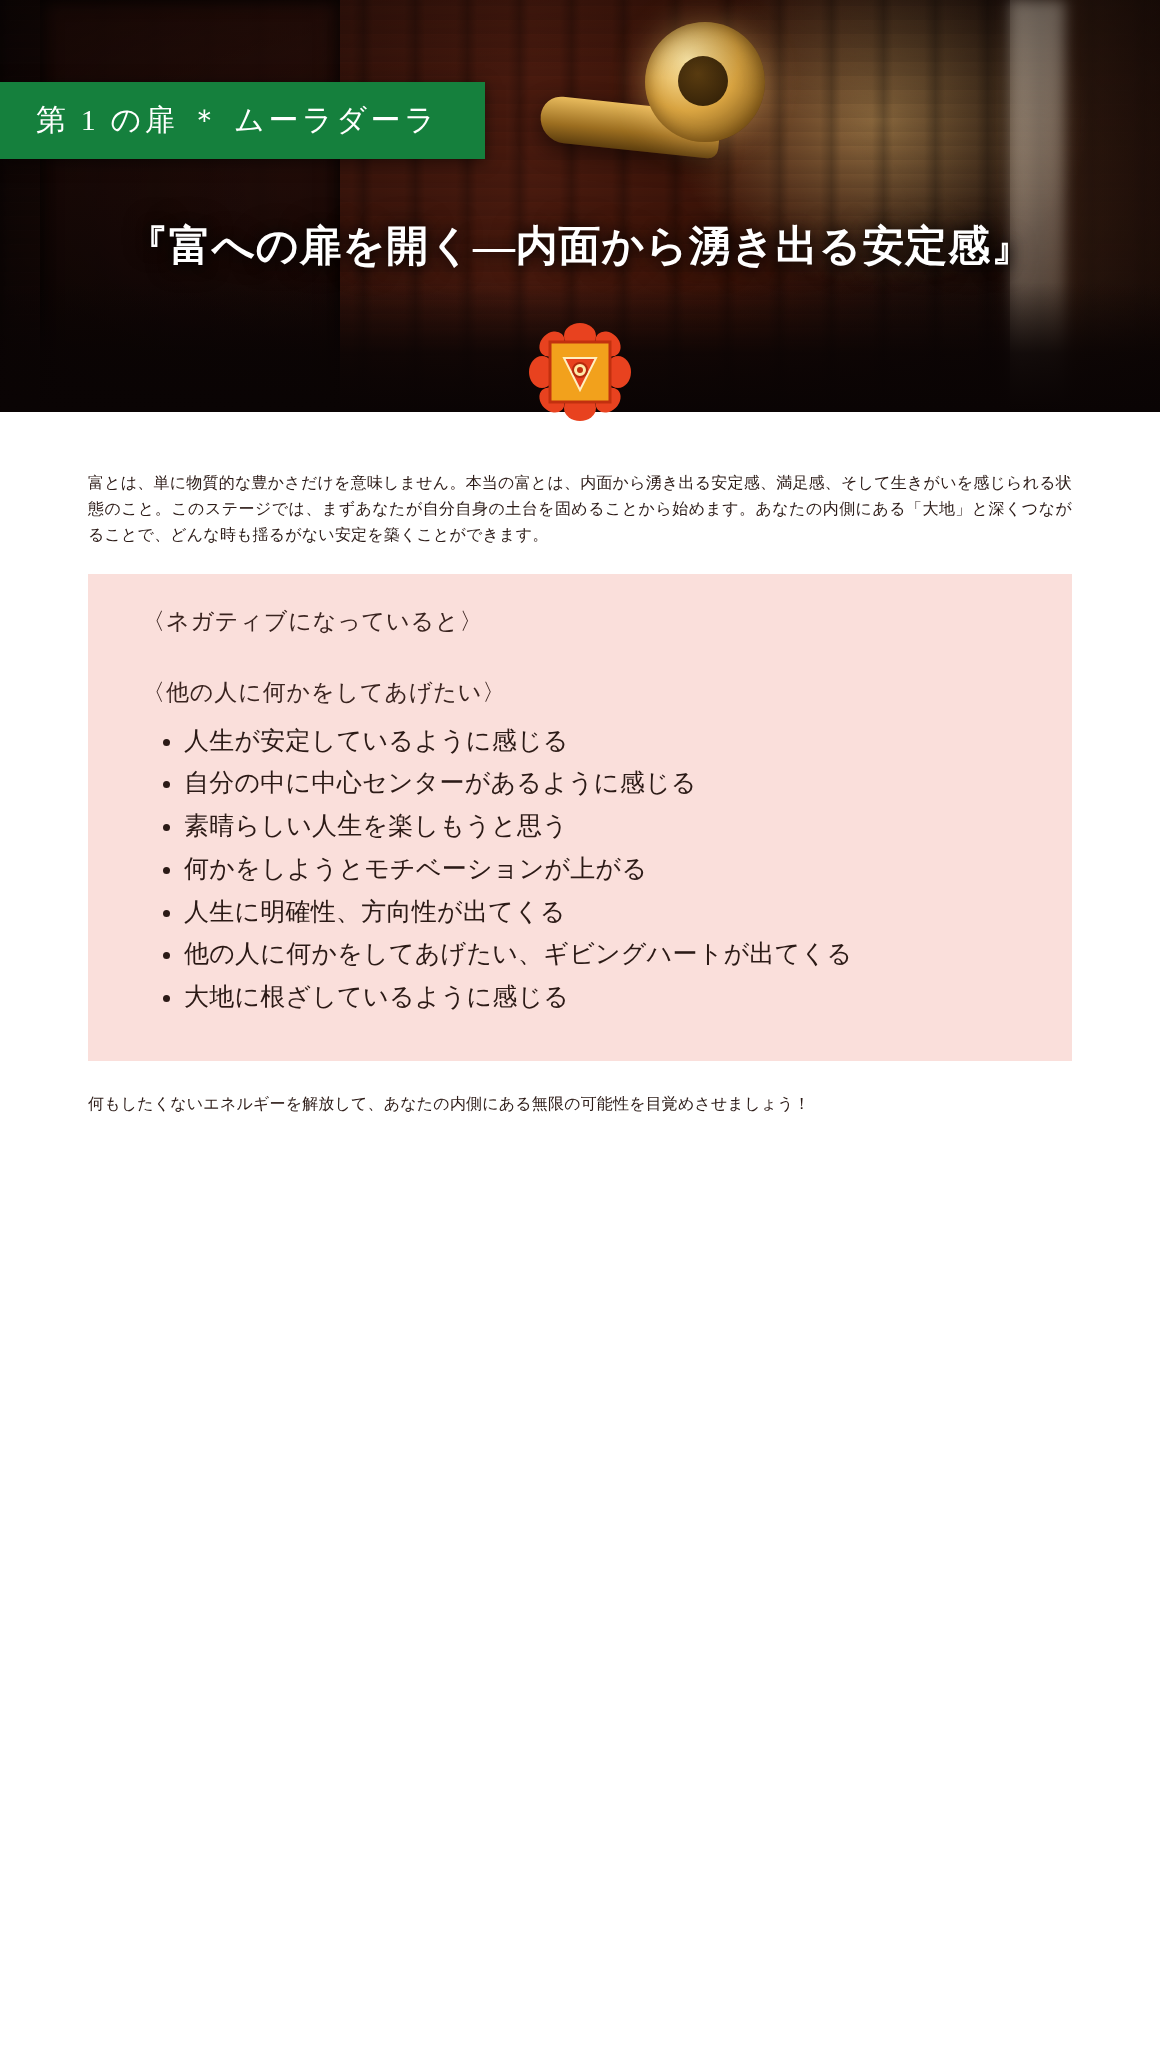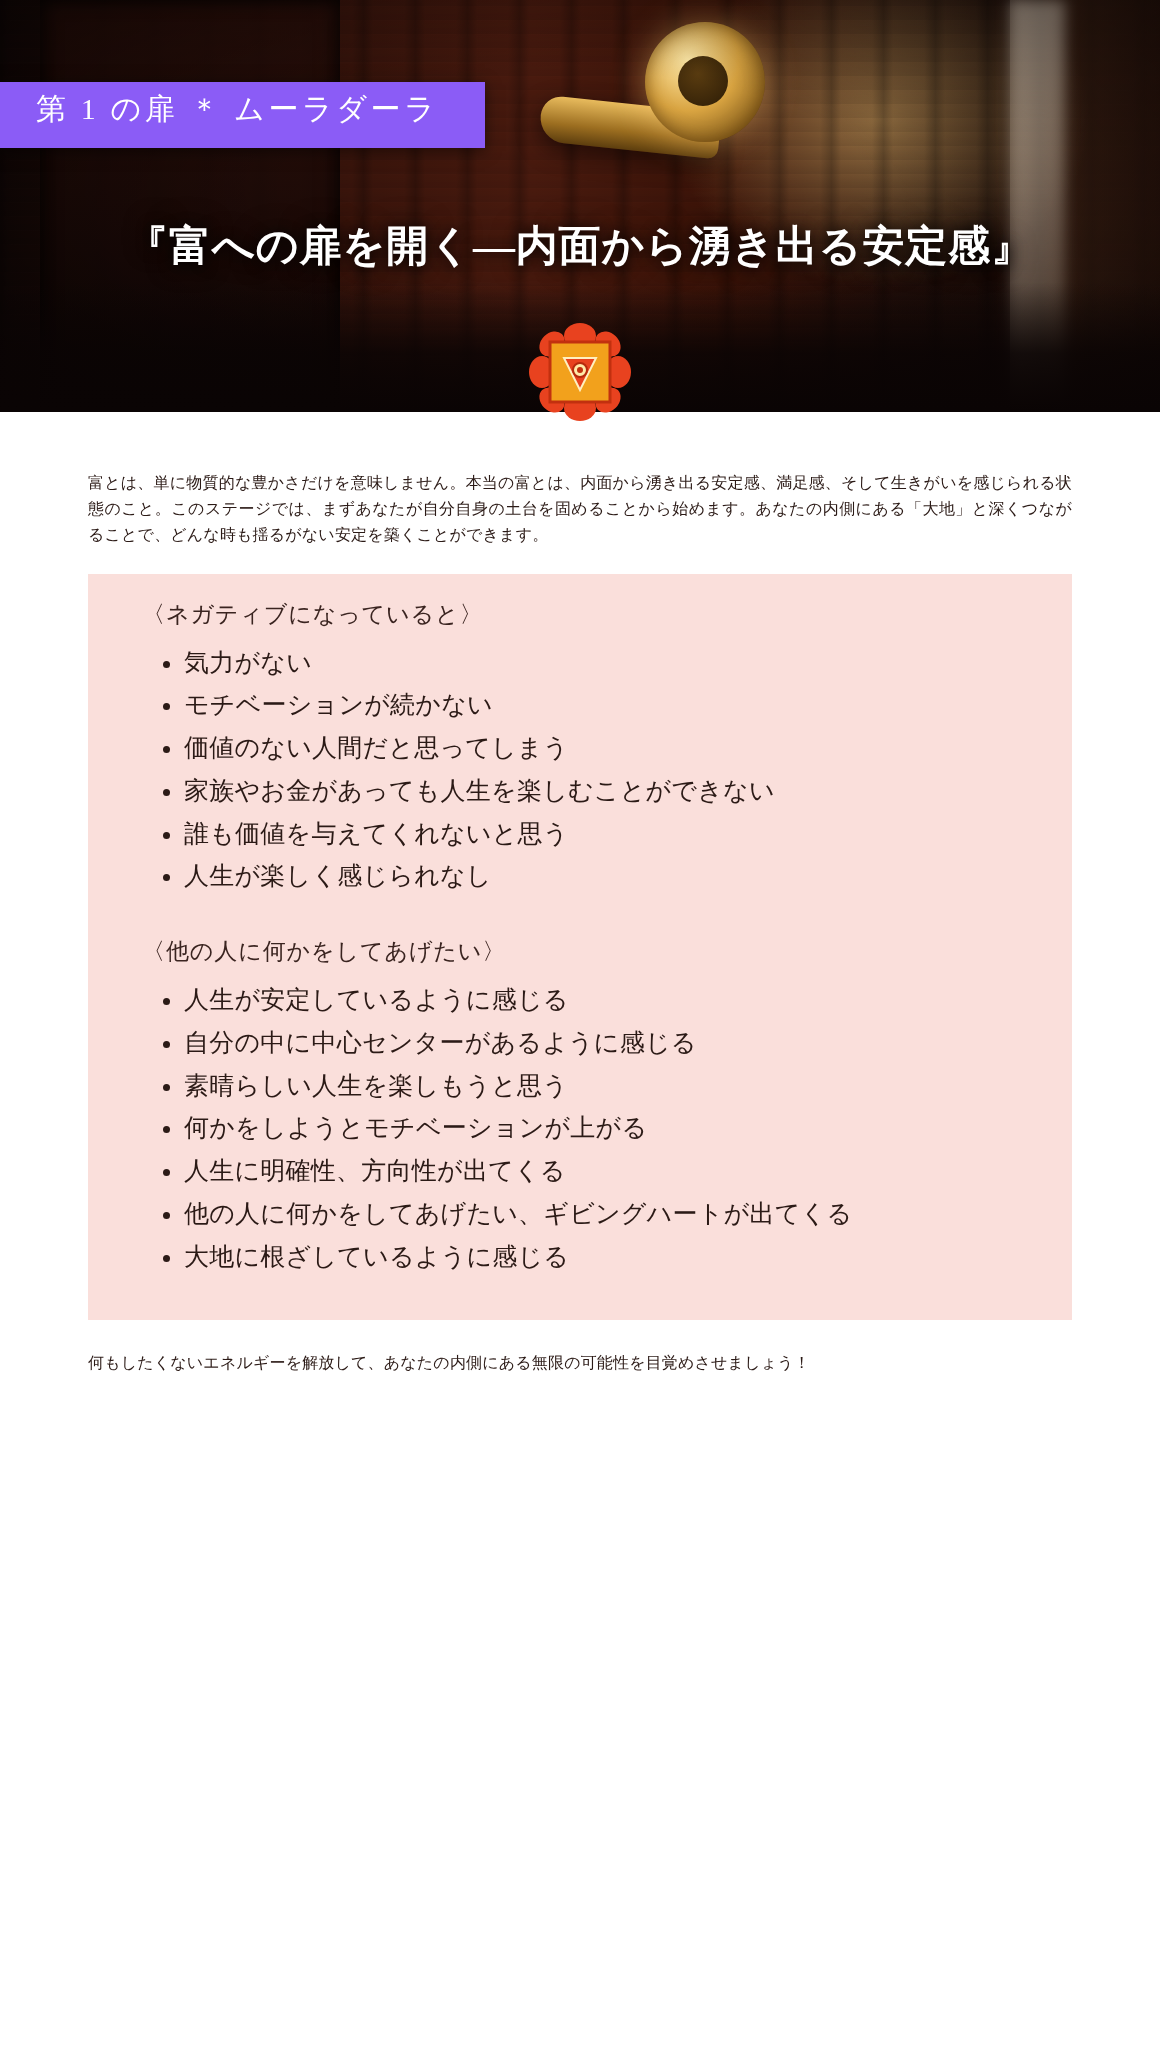--- a/index.html
+++ b/index.html
@@ -87,25 +87,25 @@
     background: radial-gradient(ellipse at 50% 45%, rgba(0,0,0,0) 35%, rgba(0,0,0,.55) 100%);
   }
   .hero-fadebottom {
     position: absolute; left:0; right:0; bottom: 0; height: 130px;
     background: linear-gradient(180deg, rgba(10,4,4,0) 0%, rgba(10,4,4,.85) 55%, #0a0404 100%);
   }
 
   .door-badge {
     position: absolute;
     left: 0; top: 82px;
-    background: #8b5cf6;
+    background: #15803d;
     color: #ffffff;
     font-size: 30px;
     letter-spacing: .12em;
-    padding: 7px 46px 18px 36px;
+    padding: 18px 46px 18px 36px;
     font-family: "Liberation Serif", "DejaVu Serif", serif;
     box-shadow: 0 3px 14px rgba(0,0,0,.5);
     z-index: 4;
   }
   .hero-title {
     position: absolute;
     left: 0; right: 0; top: 190px;
     text-align: center;
     color: #ffffff;
     font-size: 42px;
@@ -134,21 +134,21 @@
   p.para {
     margin: 0 0 26px 0;
     font-size: 16px;
     line-height: 1.62;
     color: #2b1a16;
     text-align: justify;
     letter-spacing: .01em;
   }
   .callout {
     background: #fadfdb;
-    padding: 19px 46px 40px 46px;
+    padding: 26px 46px 40px 46px;
     margin: 16px 0 30px 0;
   }
   .callout-head {
     font-size: 23px;
     color: #3a2420;
     margin: 6px 0 14px 8px;
     letter-spacing: .04em;
   }
   .callout-head.second { margin-top: 40px; }
   ul.bullets {
@@ -210,28 +210,20 @@
     </svg>
   </div>
 </div>
 
 <div class="content">
 
   <p class="para">富とは、単に物質的な豊かさだけを意味しません。本当の富とは、内面から湧き出る安定感、満足感、そして生きがいを感じられる状態のこと。このステージでは、まずあなたが自分自身の土台を固めることから始めます。あなたの内側にある「大地」と深くつながることで、どんな時も揺るがない安定を築くことができます。</p>
 
   <section class="callout">
     <div class="callout-head">〈ネガティブになっていると〉</div>
-    <ul class="bullets">
-      <li>気力がない</li>
-      <li>モチベーションが続かない</li>
-      <li>価値のない人間だと思ってしまう</li>
-      <li>家族やお金があっても人生を楽しむことができない</li>
-      <li>誰も価値を与えてくれないと思う</li>
-      <li>人生が楽しく感じられなし</li>
-    </ul>
 
     <div class="callout-head second">〈他の人に何かをしてあげたい〉</div>
     <ul class="bullets">
       <li>人生が安定しているように感じる</li>
       <li>自分の中に中心センターがあるように感じる</li>
       <li>素晴らしい人生を楽しもうと思う</li>
       <li>何かをしようとモチベーションが上がる</li>
       <li>人生に明確性、方向性が出てくる</li>
       <li>他の人に何かをしてあげたい、ギビングハートが出てくる</li>
       <li>大地に根ざしているように感じる</li>

